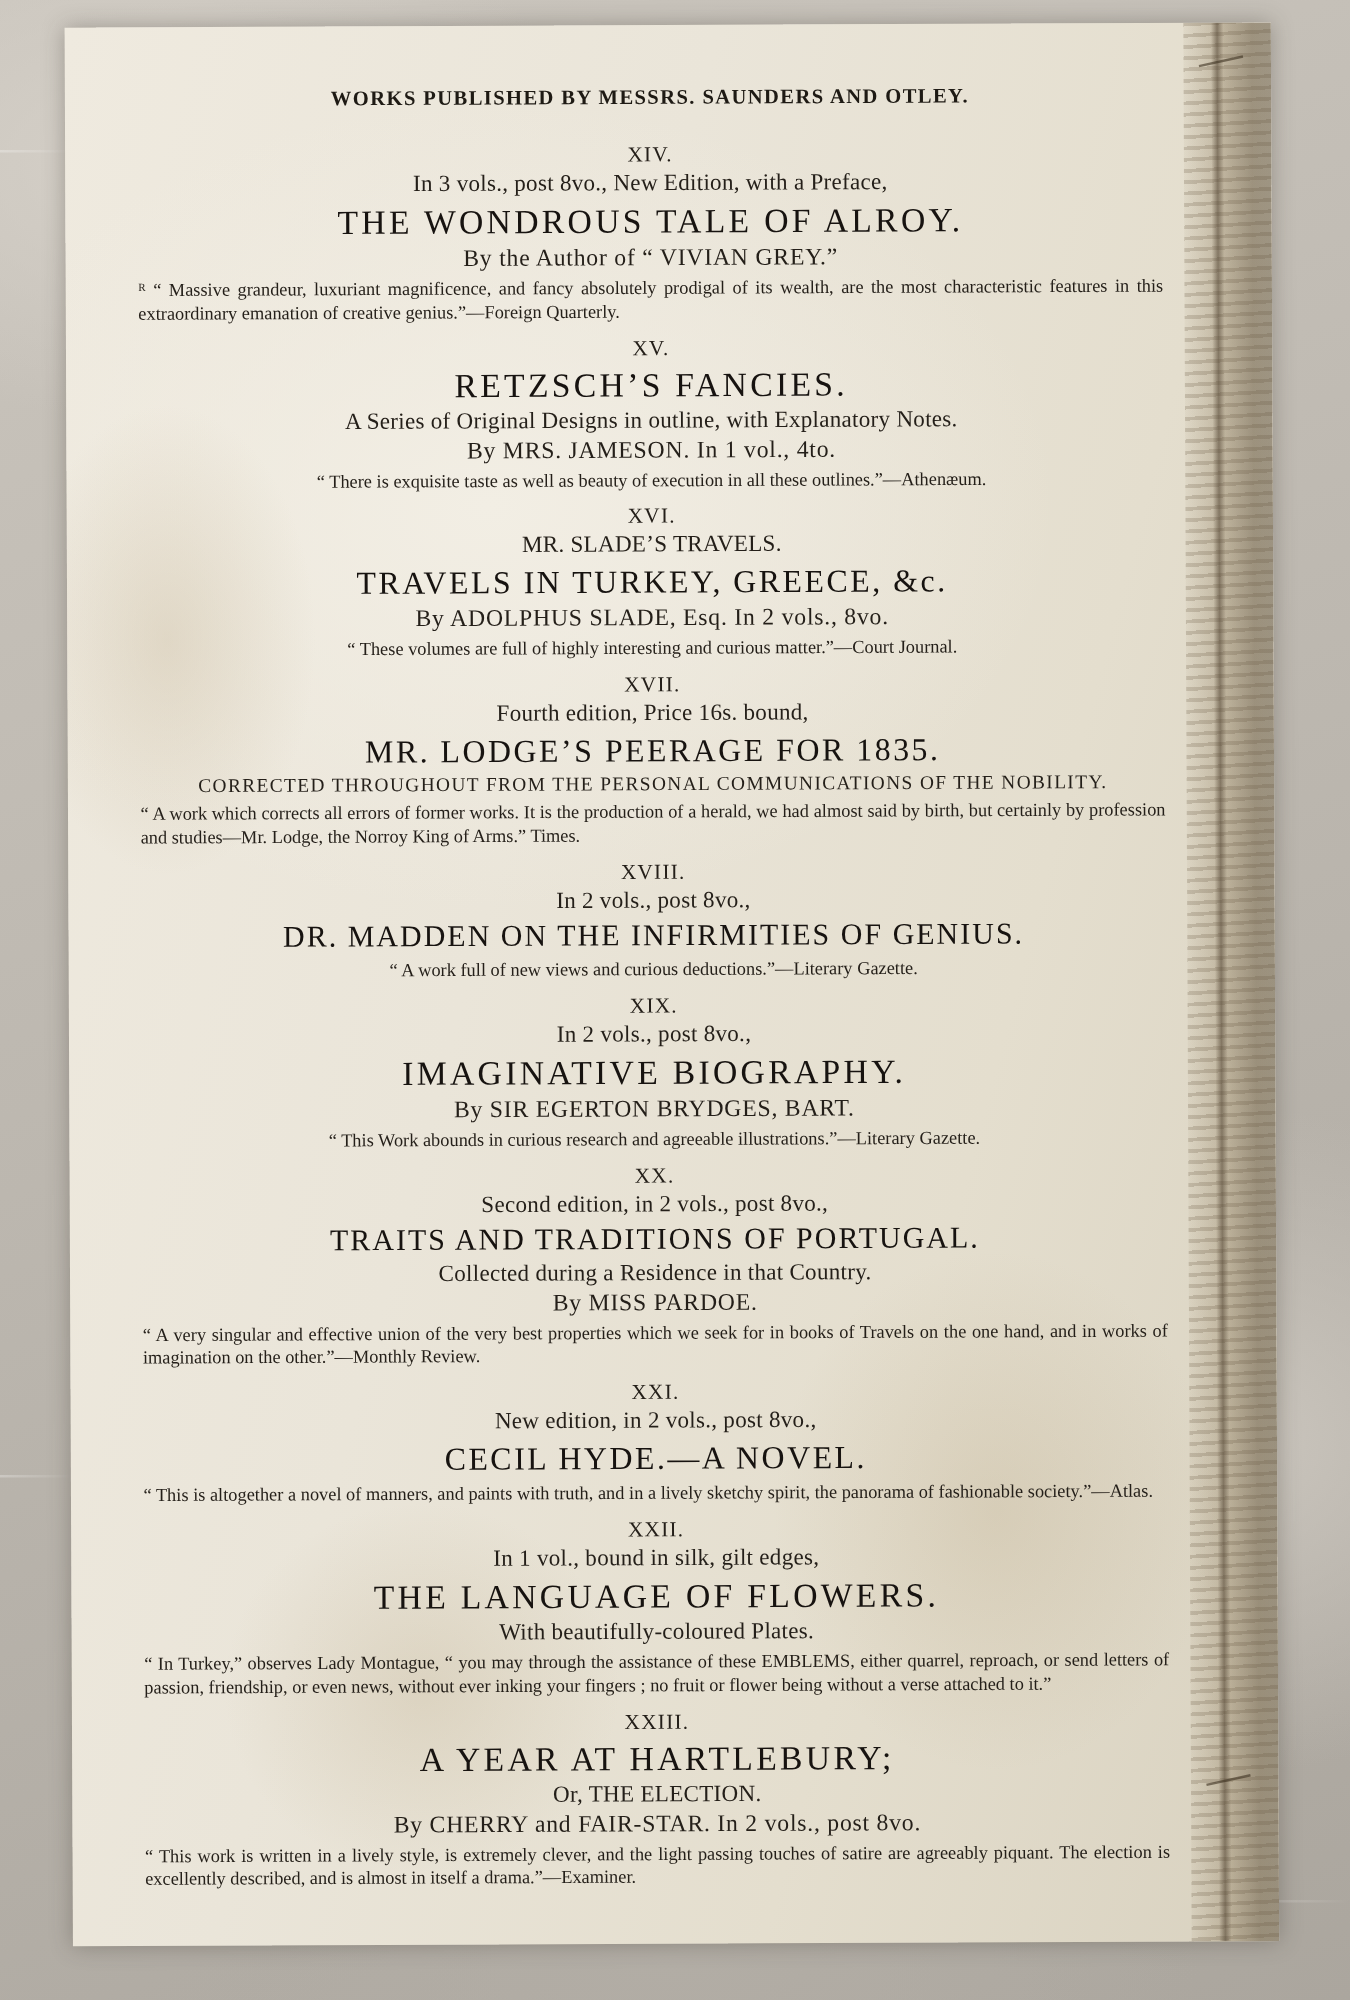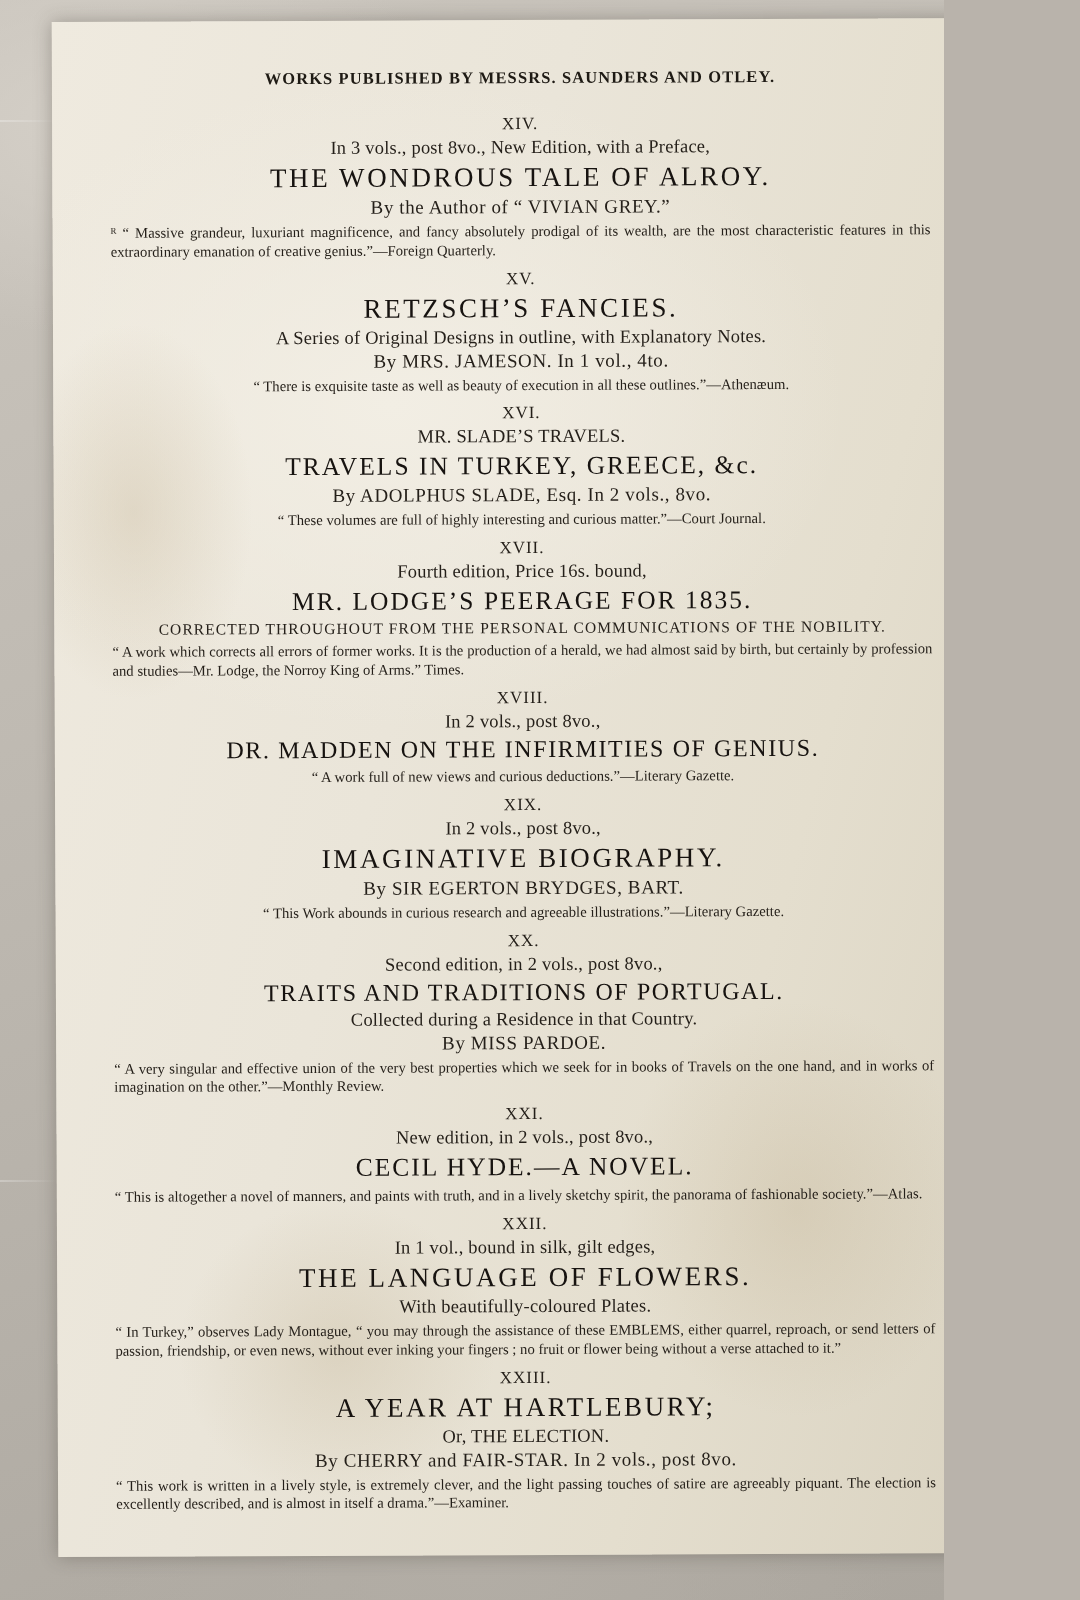--- a/index.html
+++ b/index.html
@@ -2,21 +2,21 @@
 <html><head>
 <meta charset="utf-8">
 <style>
   html, body {
     margin: 0;
     padding: 0;
     background: #b9b3ab;
   }
   #page {
     position: relative;
-    width: 944px;
+    width: 1080px;
     height: 1600px;
     overflow: hidden;
     background: #c2bdb5;
     font-family: "Liberation Serif", serif;
   }
   
   #backdrop {
     position: absolute;
     inset: 0;
     background:

